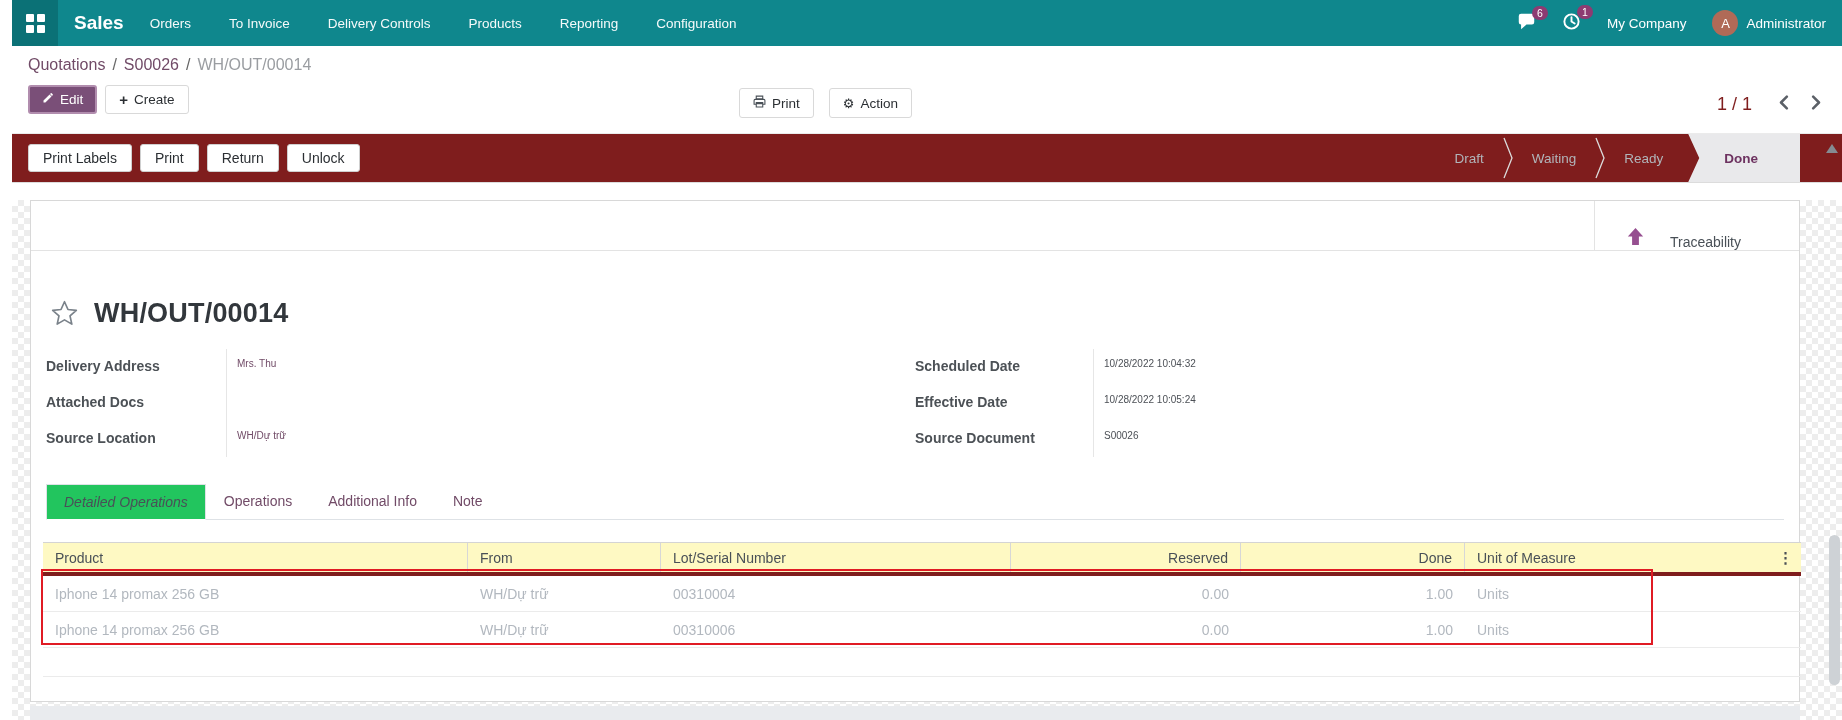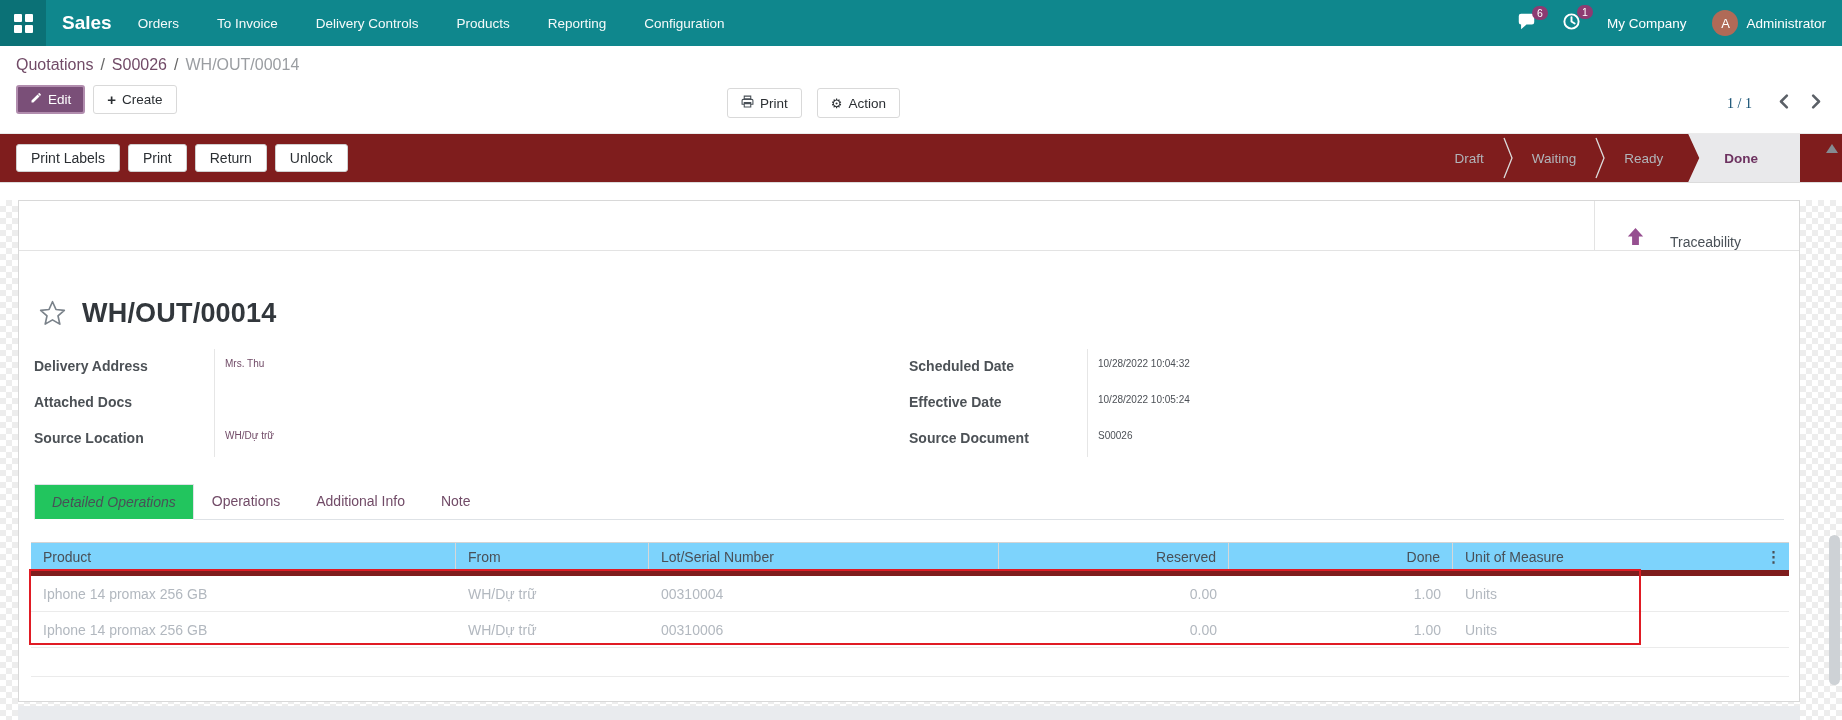--- a/index.html
+++ b/index.html
@@ -1,18 +1,18 @@
 <!DOCTYPE html>
 <html><head>
 <meta charset="utf-8">
 <style>
   * { box-sizing: border-box; margin: 0; padding: 0; }
   html,body { width: 1842px; height: 720px; overflow: hidden;
     font-family: "Liberation Sans", sans-serif; background: #fff; }
-  .page { position: relative; width: 1842px; height: 720px; }
+  .page { position: relative; width: 1842px; height: 720px; padding-left: 12px; }
 
   
   .navbar { height: 46px; background: #0f878d; display: flex; align-items: center; color: #fff; }
   .apps-btn { width: 46px; height: 46px; background: #0b7176; display: flex; align-items: center; justify-content: center; cursor: pointer; }
   .apps-grid { display: grid; grid-template-columns: 8px 8px; grid-template-rows: 8px 8px; gap: 3px; }
   .apps-grid span { background: #fff; border-radius: 1px; }
   .brand { font-size: 19px; font-weight: bold; margin: 0 26px 0 16px; }
   .nav-menu { display: flex; align-items: center; gap: 38px; font-size: 13.5px; }
   .nav-menu .nav-item { cursor: pointer; opacity: .96; }
   .nav-right { margin-left: auto; display: flex; align-items: center; gap: 26px; padding-right: 16px; }
@@ -29,21 +29,21 @@
   .control-panel { height: 87px; background: #fff; position: relative; padding: 10px 16px 0; }
   .breadcrumb { font-size: 16px; color: #666; display: flex; gap: 7px; align-items: center; }
   .breadcrumb a { color: #714B67; text-decoration: none; cursor: pointer; }
   .breadcrumb .current { color: #9a9da1; }
   .cp-buttons { margin-top: 11px; display: flex; gap: 8px; }
   .btn { font-size: 13.5px; border: 1px solid #d9d9d9; background: #fff; color: #2b2f33;
     padding: 6px 13px; border-radius: 3px; cursor: pointer; display: inline-flex; align-items: center; gap: 6px; }
   .btn-edit { background: #7a4f78; border: 2px solid #b18dae; color: #fff; padding: 5px 12px; }
   .center-buttons { position: absolute; left: 727px; top: 42px; display: flex; gap: 15px; }
   .pager { position: absolute; right: 20px; top: 48px; display: flex; align-items: center; gap: 26px; }
-  .pager-count { font-size: 14px; color: #0c4a6e; font-family: Liberation Serif, serif; }
+  .pager-count { font-size: 18px; color: #7f1d1d; }
   .pager-arrows { display: flex; gap: 22px; align-items: center; }
   .pager-arrows svg { cursor: pointer; }
 
   
   .statusbar { height: 50px; background: #7f1d1d; border-top: 1px solid #ebebeb; border-bottom: 1px solid #dcdcdc;
     display: flex; align-items: center; padding-left: 16px; }
   .sb-buttons { display: flex; gap: 8px; }
   .sb-btn { font-size: 14px; border: 1px solid #cfcfcf; background: #fff; color: #2b2f33;
     padding: 5px 14px; border-radius: 3px; cursor: pointer; }
   .steps { margin-left: auto; display: flex; align-items: center; height: 100%; padding-right: 42px; }
@@ -75,21 +75,21 @@
   .flabel { font-size: 14px; font-weight: bold; color: #4c5156; padding: 9px 0; }
   .fvalue { font-size: 10px; color: #4c5056; padding: 9px 0 9px 10px; border-left: 1px solid #e6e6e6; min-height: 36px; }
   .fvalue.link { color: #714B67; cursor: pointer; }
 
   .tabs { display: flex; margin: 26px 3px 0; border-bottom: 1px solid #dee2e6; align-items: flex-end; }
   .tab { font-size: 14px; padding: 9px 17px; color: #714B67; cursor: pointer; border: 1px solid transparent; }
   .tab.active { color: #495057; background: #22c55e; border-color: #dee2e6; border-bottom-color: #fff; margin-bottom: -1px; font-style: italic; }
 
   .o-table { margin: 22px 0 0 0; width: 1758px; font-size: 14px; }
   .thead { display: grid; grid-template-columns: 425px 193px 350px 230px 224px 336px;
-    background: #7dd3fc; border-top: 1px solid #d4d4d4; border-bottom: 6px solid #7f1d1d; height: 34px; }
+    background: #fef9c3; border-top: 1px solid #d4d4d4; border-bottom: 4px solid #7f1d1d; height: 34px; }
   .th { display: flex; align-items: center; padding: 0 12px; color: #495057; font-weight: 500;
     border-right: 1px solid #d7d7d7; cursor: pointer; }
   .th:last-child { border-right: none; justify-content: space-between; padding-right: 8px; align-items: center; }
   .th.num { justify-content: flex-end; }
   .trow { display: grid; grid-template-columns: 425px 193px 350px 230px 224px 336px;
     height: 36px; border-bottom: 1px solid #ebebeb; cursor: pointer; }
   .td { display: flex; align-items: center; padding: 0 12px; color: #b2b8bf; }
   .td.num { justify-content: flex-end; }
   .trailing { height: 29px; border-bottom: 1px solid #ebebeb; }
 

